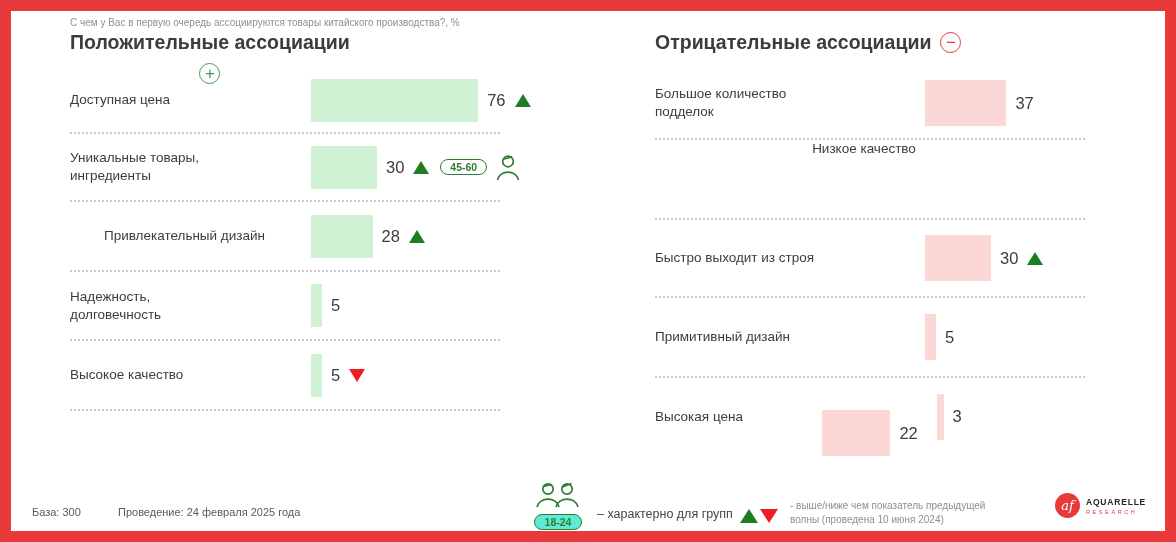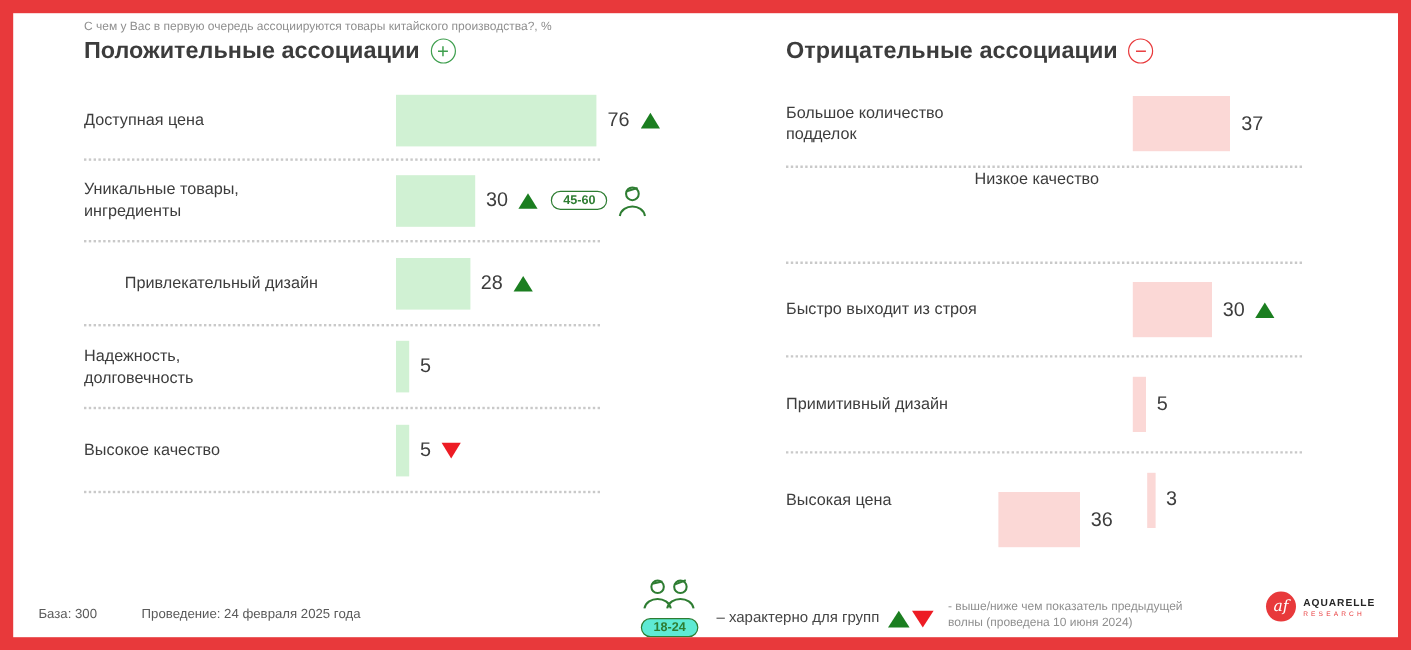--- a/index.html
+++ b/index.html
@@ -4,36 +4,36 @@
 <style>
   html,body{margin:0;padding:0;}
   body{font-family:"Liberation Sans","DejaVu Sans",sans-serif;background:#fff;}
   .slide{position:relative;width:1176px;height:542px;box-sizing:border-box;
          background:#ffffff;border:11px solid #e8393b;overflow:hidden;}
 
   .question{position:absolute;left:59px;top:6px;font-size:10px;color:#8f8f8f;}
 
   .sec-title{position:absolute;top:20px;display:flex;align-items:center;gap:9px;
              font-size:19.5px;font-weight:bold;color:#3c3c3c;}
-  #title-pos{left:59px;}
+  #title-pos{left:59px;flex-direction:column;}
   #title-neg{left:644px;}
   .circle-icon{width:21px;height:21px;border-radius:50%;display:flex;align-items:center;
                justify-content:center;font-size:17px;font-weight:400;line-height:1;box-sizing:border-box;}
   .circle-icon.plus{border:1.7px solid #3f9f4f;color:#3f9f4f;}
   .circle-icon.minus{border:1.7px solid #e8393b;color:#e8393b;}
 
   .col{position:absolute;top:57px;width:430px;}
   #col-pos{left:59px;}
   #col-neg{left:644px;}
   .row{display:flex;align-items:center;border-bottom:2px dotted #c9c9c9;box-sizing:border-box;}
   .row.no-sep{border-bottom:none;}
   .label{flex:0 0 241px;font-size:13.5px;color:#3d3d3d;line-height:1.3;
          white-space:pre-line;padding-right:12px;box-sizing:border-box;}
   #col-neg .label{flex-basis:270px;}
-  .bar-area{display:flex;align-items:center;margin-left:19px;}
+  .bar-area{display:flex;align-items:center;}
   .bar{flex:0 0 auto;}
   .value{margin-left:9px;font-size:16.5px;color:#3d3d3d;}
   .tri{display:inline-block;width:0;height:0;margin-left:9px;}
   .tri.up{border-left:8px solid transparent;border-right:8px solid transparent;border-bottom:13px solid #1b7e20;}
   .tri.down{border-left:8px solid transparent;border-right:8px solid transparent;border-top:13px solid #ed1c24;}
   .badge{margin-left:11px;border:1.5px solid #2e7d32;color:#2e7d32;font-weight:bold;
          font-size:10.5px;padding:1px 9px;border-radius:9px;white-space:nowrap;}
   .person-icon{margin-left:8px;}
 
   .foot-text{position:absolute;font-size:11px;color:#5a5a5a;}
@@ -131,21 +131,21 @@
 подделок</div>
         <div class="bar-area">
           <div class="bar" style="width: 81.4px; height: 46px; background: rgb(251, 216, 214);"></div>
           <span class="value">37</span>
         </div>
       </div>
       <div class="row" style="height: 80px; flex-direction: column;">
         <div class="label">Низкое качество</div>
         <div class="bar-area">
           <div class="bar" style="width: 68.2px; height: 46px; background: rgb(251, 216, 214);"></div>
-          <span class="value">36</span>
+          <span class="value">22</span>
         </div>
       </div>
       <div class="row" style="height: 78px;">
         <div class="label">Быстро выходит из строя</div>
         <div class="bar-area">
           <div class="bar" style="width: 66px; height: 46px; background: rgb(251, 216, 214);"></div>
           <span class="value">30</span>
           <span class="tri up"></span>
         </div>
       </div>

